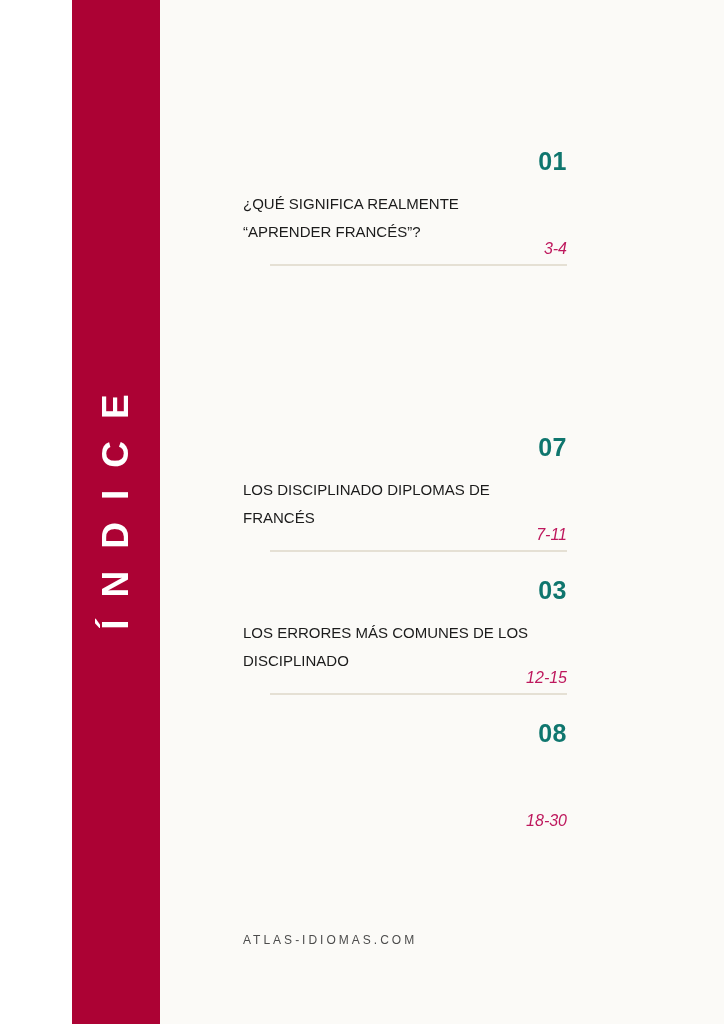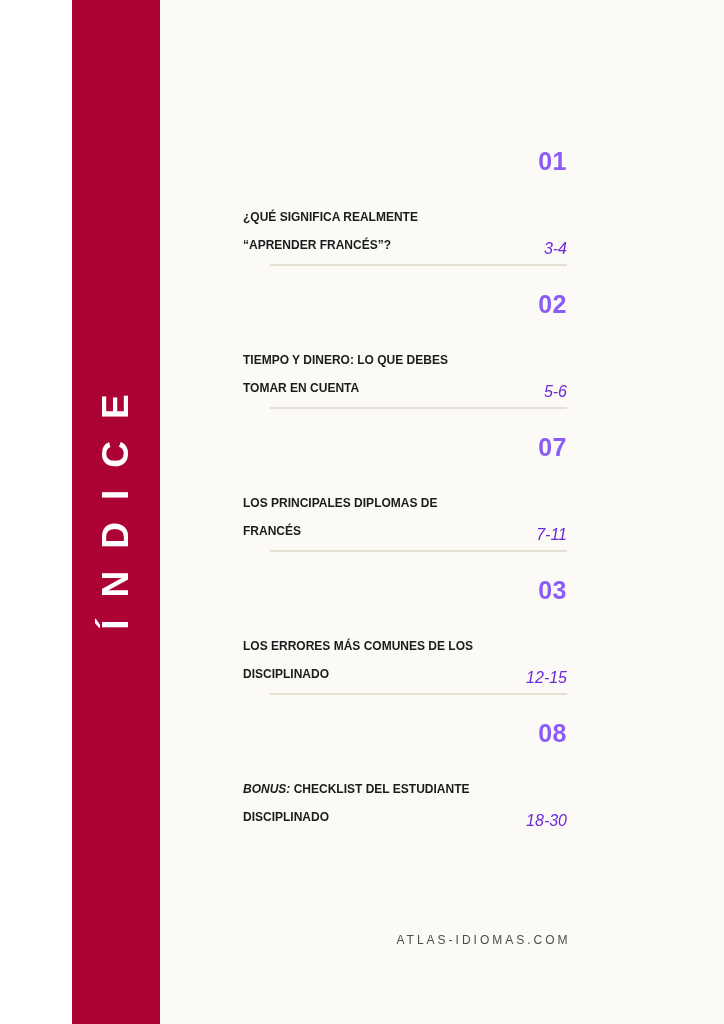--- a/index.html
+++ b/index.html
@@ -47,53 +47,53 @@
     left: 243px;
     width: 324px;
     height: 143px;
   }
   .entry-number {
     position: absolute;
     top: 8px; right: 0;
     font-size: 25px;
     line-height: 26px;
     font-weight: 700;
-    color: #8b5cf6;
+    color: #0f766e;
     letter-spacing: 0.5px;
   }
   .entry-title {
     position: absolute;
-    top: 63px; left: 0;
+    top: 50px; left: 0;
     width: 334px;
     margin: 0;
-    font-size: 12px;
+    font-size: 15px;
     line-height: 28px;
-    font-weight: 700;
+    font-weight: 400;
     color: var(--ink);
     white-space: pre-line;
   }
   .entry-title em { font-style: italic; }
   .entry-pages {
     position: absolute;
     top: 99px; right: 0;
     font-size: 16px;
     line-height: 20px;
     font-style: italic;
-    color: #6d28d9;
+    color: #be185d;
   }
   .entry-divider {
     position: absolute;
     top: 124px; left: 27px; right: 0;
     height: 2px;
     background: var(--divider);
   }
   .footer {
     position: absolute;
     top: 933px; left: 243px; right: 0;
-    text-align: center;
+    text-align: left;
     font-size: 12px;
     letter-spacing: 3px;
     color: #4C4C4C;
   }
 </style>
 </head>
 <body>
 
 <div class="page">
 
@@ -104,46 +104,37 @@
   </div>
 
   <section class="toc-entry" style="top:140px">
     <div class="entry-number">01</div>
     <h2 class="entry-title"><em></em><span>¿QUÉ SIGNIFICA REALMENTE
 “APRENDER FRANCÉS”?</span></h2>
     <div class="entry-pages">3-4</div>
     <div class="entry-divider"></div>
   </section>
 
-  <section class="toc-entry" style="top:283px">
-    <div class="entry-number">02</div>
-    <h2 class="entry-title"><em></em><span>TIEMPO Y DINERO: LO QUE DEBES
-TOMAR EN CUENTA</span></h2>
-    <div class="entry-pages">5-6</div>
-    <div class="entry-divider"></div>
-  </section>
 
   <section class="toc-entry" style="top:426px">
     <div class="entry-number">07</div>
-    <h2 class="entry-title"><em></em><span>LOS PRINCIPALES DIPLOMAS DE
+    <h2 class="entry-title"><em></em><span>LOS DISCIPLINADO DIPLOMAS DE
 FRANCÉS</span></h2>
     <div class="entry-pages">7-11</div>
     <div class="entry-divider"></div>
   </section>
 
   <section class="toc-entry" style="top:569px">
     <div class="entry-number">03</div>
     <h2 class="entry-title"><em></em><span>LOS ERRORES MÁS COMUNES DE LOS
 DISCIPLINADO</span></h2>
     <div class="entry-pages">12-15</div>
     <div class="entry-divider"></div>
   </section>
 
   <section class="toc-entry" style="top:712px">
     <div class="entry-number">08</div>
-    <h2 class="entry-title"><em>BONUS:</em><span> CHECKLIST DEL ESTUDIANTE
-DISCIPLINADO</span></h2>
     <div class="entry-pages">18-30</div>
   </section>
 
   <div class="footer">ATLAS-IDIOMAS.COM</div>
 
 </div>
 
 </body></html>

